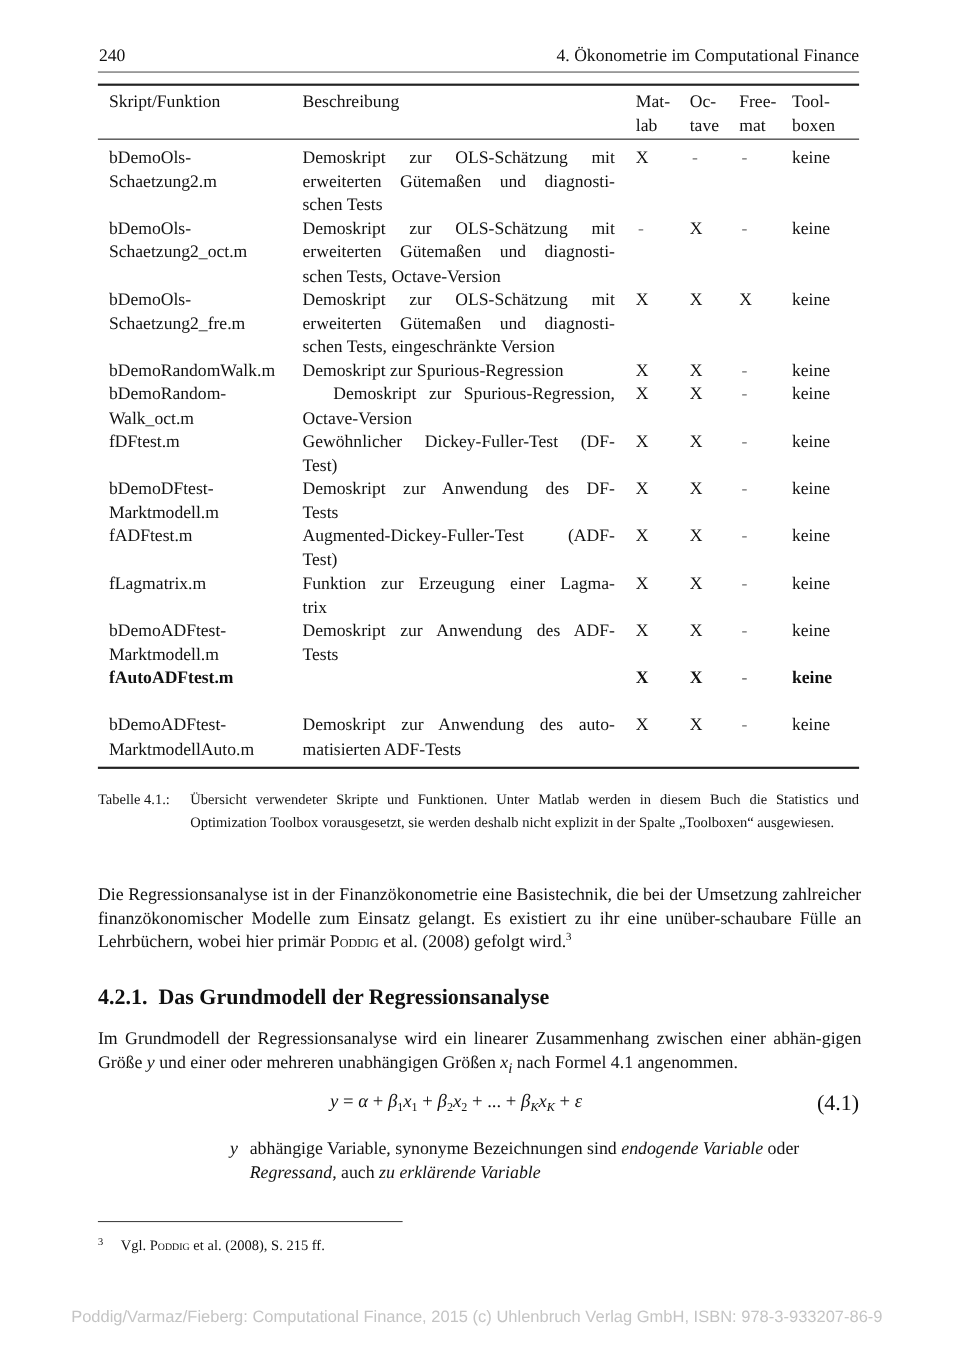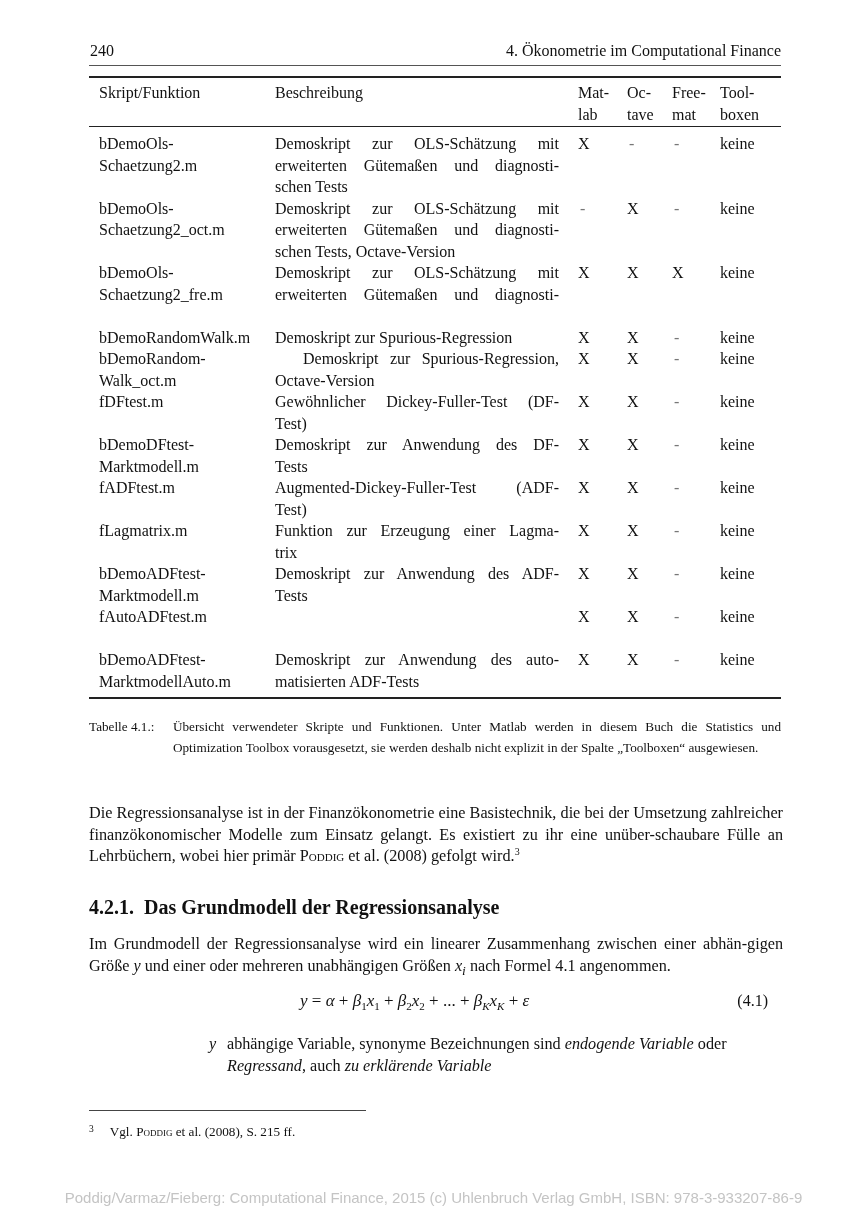--- a/index.html
+++ b/index.html
@@ -40,21 +40,21 @@
     .sc { font-variant: small-caps; }
     sup { font-size: 10px; line-height: 0; }
 
     .heading { left: 89px; top: 896px; font-size: 20px; font-weight: bold; }
     .heading .num { margin-right: 10px; }
 
     .p2 { top: 934px; }
     .equation { left: 300px; top: 991px; font-size: 17px; font-style: italic; }
     .equation .up { font-style: normal; }
     .equation sub { font-size: 11px; }
-    .eqno { right: 99px; top: 992px; font-size: 16px; }
+    .eqno { right: 86px; top: 992px; font-size: 20px; }
 
     .defs { left: 209px; top: 1034px; width: 574px; font-size: 16.2px; line-height: 21.5px; }
     .defs .sym { position: absolute; left: 0; top: 0; font-style: italic; }
     .defs .dtxt { position: absolute; left: 18px; top: 0; width: 556px; }
 
     .fn-rule { left: 89px; top: 1110px; width: 277px; height: 1px; background: #444; }
     .footnote { left: 89px; top: 1124px; font-size: 13.2px; }
     .footnote .mark { font-size: 9.5px; position: relative; top: -4px; margin-right: 16px; }
 
     .watermark { left: 0; width: 867px; top: 1189px; text-align: center; font-family: "Liberation Sans", "DejaVu Sans", sans-serif; font-size: 15px; color: #c4c4c4; }
@@ -121,20 +121,21 @@
       <div class="cell c-tool">keine</div>
     </div>
     <div class="row" style="height: 64.5px;">
       <div class="cell c-script">
         <div>bDemoOls-</div>
         <div>Schaetzung2_fre.m</div>
       </div>
       <div class="cell c-desc">
         <div style="text-align: justify; text-align-last: justify;">Demoskript zur OLS-Schätzung mit</div>
         <div style="text-align: justify; text-align-last: justify;">erweiterten Gütemaßen und diagnosti-</div>
+        <div>schen Tests, eingeschränkte Version</div>
       </div>
       <div class="cell c-mat">X</div>
       <div class="cell c-oct">X</div>
       <div class="cell c-fre">X</div>
       <div class="cell c-tool">keine</div>
     </div>
     <div class="row" style="height: 21.5px;">
       <div class="cell c-script">
         <div>bDemoRandomWalk.m</div>
       </div>
@@ -220,21 +221,21 @@
       </div>
       <div class="cell c-desc">
         <div style="text-align: justify; text-align-last: justify;">Demoskript zur Anwendung des ADF-</div>
         <div>Tests</div>
       </div>
       <div class="cell c-mat">X</div>
       <div class="cell c-oct">X</div>
       <div class="cell c-fre dash">-</div>
       <div class="cell c-tool">keine</div>
     </div>
-    <div class="row" style="height: 43px;">
+    <div class="row" style="height: 43px; font-weight: bold;">
       <div class="cell c-script">
         <div>fAutoADFtest.m</div>
       </div>
       <div class="cell c-mat">X</div>
       <div class="cell c-oct">X</div>
       <div class="cell c-fre dash">-</div>
       <div class="cell c-tool">keine</div>
     </div>
     <div class="row" style="height: 43px;">
       <div class="cell c-script">

